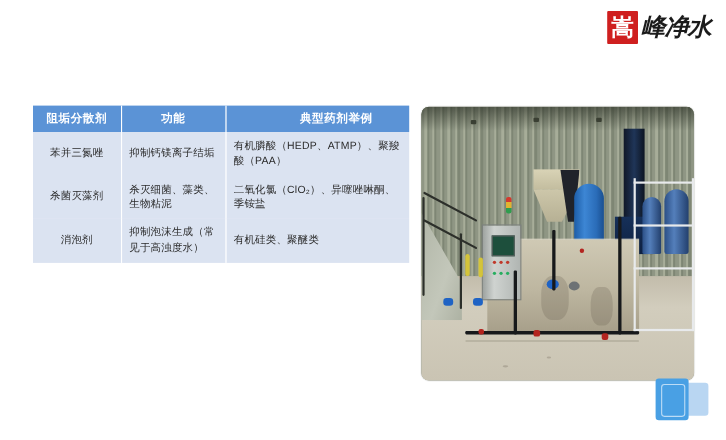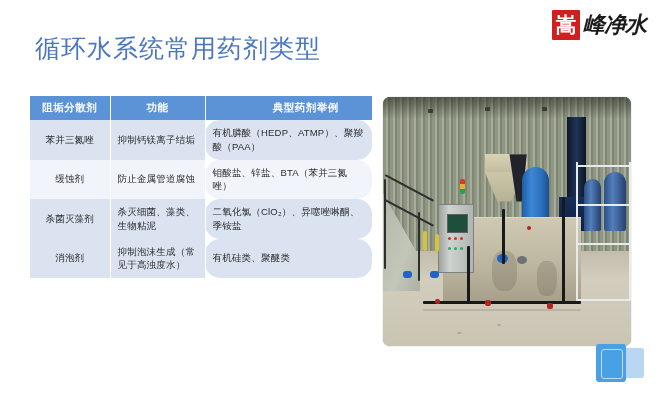--- a/index.html
+++ b/index.html
@@ -98,21 +98,21 @@
 
   table.chem-table td {
     font-size: 9.5px;
     color: #2b2b2b;
     padding: 6px 7px;
     line-height: 1.45;
     border-right: 1px solid #ffffff;
     vertical-align: middle;
     letter-spacing: 0.2px;
   }
-  table.chem-table td:last-child { border-right: none; border-radius: 15px; }
+  table.chem-table td:last-child { border-right: none; }
   table.chem-table td.cat {
     text-align: center;
   }
   tr.row-a td { background: #dbe3f1; }
   tr.row-b td { background: #f1f4fb; }
 
   
   .photo {
     position: absolute;
     left: 383px;
@@ -267,21 +267,20 @@
 </head>
 <body>
 
 <div class="slide">
 
   <div class="logo">
     <div class="logo-seal">嵩</div>
     <div class="logo-text">峰净水</div>
   </div>
 
-  <div class="page-title">循环水系统常用药剂类型</div>
 
   <div class="table-wrap">
     <table class="chem-table">
       <colgroup>
           <col class="c1">
           <col class="c2">
           <col class="c3">
         </colgroup>
       <thead>
         <tr>
@@ -289,25 +288,20 @@
           <th>功能</th>
           <th>典型药剂举例</th>
         </tr>
       </thead>
       <tbody>
         <tr class="row-a">
           <td class="cat">苯并三氮唑</td>
           <td>抑制钙镁离子结垢</td>
           <td>有机膦酸（HEDP、ATMP）、聚羧酸（PAA）</td>
         </tr>
-        <tr class="row-b">
-          <td class="cat">缓蚀剂</td>
-          <td>防止金属管道腐蚀</td>
-          <td>钼酸盐、锌盐、BTA（苯并三氮唑）</td>
-        </tr>
         <tr class="row-a">
           <td class="cat">杀菌灭藻剂</td>
           <td>杀灭细菌、藻类、生物粘泥</td>
           <td>二氧化氯（ClO₂）、异噻唑啉酮、季铵盐</td>
         </tr>
         <tr class="row-a">
           <td class="cat">消泡剂</td>
           <td>抑制泡沫生成（常见于高浊度水）</td>
           <td>有机硅类、聚醚类</td>
         </tr>

